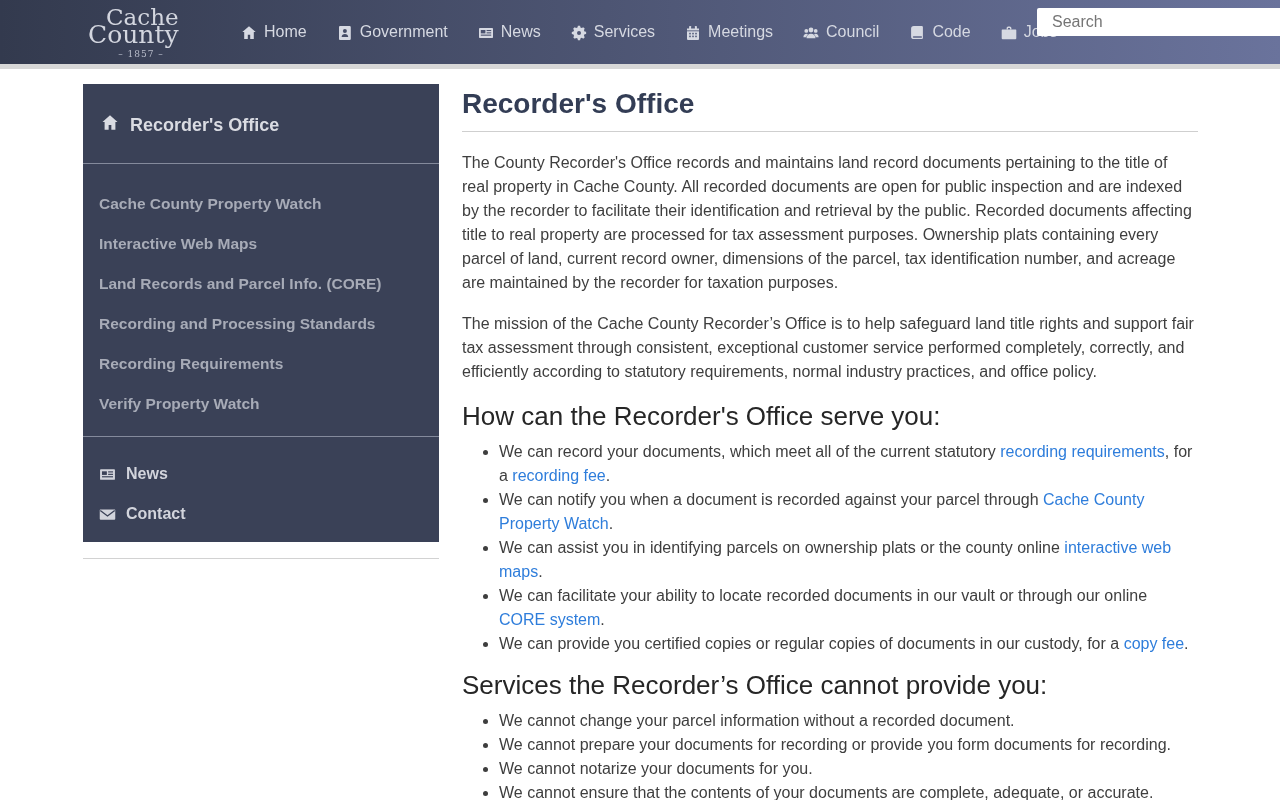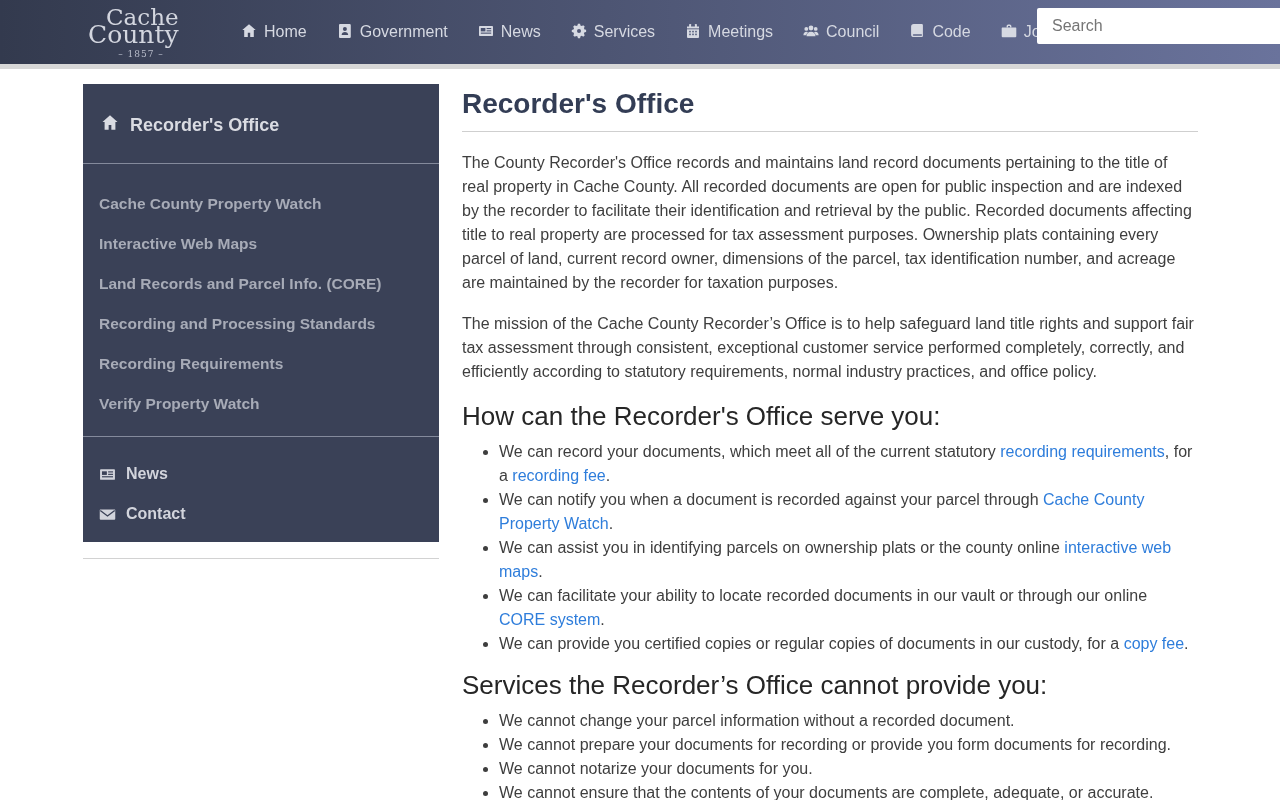--- a/index.html
+++ b/index.html
@@ -21,29 +21,29 @@
     margin-left: 88px; width: 106px; flex-shrink: 0;
     font-family: "DejaVu Serif", serif; color: #d3d6df; line-height: 1;
     cursor: pointer;
   }
   .logo-line1 { font-size: 23px; padding-left: 18px; }
   .logo-line2 { font-size: 25px; margin-top: -7px; }
   .logo-year  { font-size: 9px; text-align: center; margin-top: 3px; letter-spacing: 1px; color: #b9bdcb; }
 
   .nav-items { display: flex; margin-left: 32px; align-items: center; }
   .nav-item {
-    display: flex; align-items: flex-start; gap: 7px;
+    display: flex; align-items: flex-end; gap: 7px;
     font-size: 16px; color: #d6d9e2; cursor: pointer;
     padding: 0 15px; white-space: nowrap;
   }
   .nav-item svg { width: 16px; height: 16px; display: block; }
 
   .search-input {
     position: absolute; right: 0; top: 8px;
-    width: 243px; height: 36px;
+    width: 243px; height: 28px;
     border: none; border-radius: 2px 0 0 2px;
     padding: 8px 15px; font-size: 16px; color: #444;
     font-family: "Liberation Sans", sans-serif;
     outline: none; background: #ffffff;
   }
   .search-input::placeholder { color: #757575; }
 
   .navbar-strip { height: 5px; background: #d7d7d7; }
 
   

